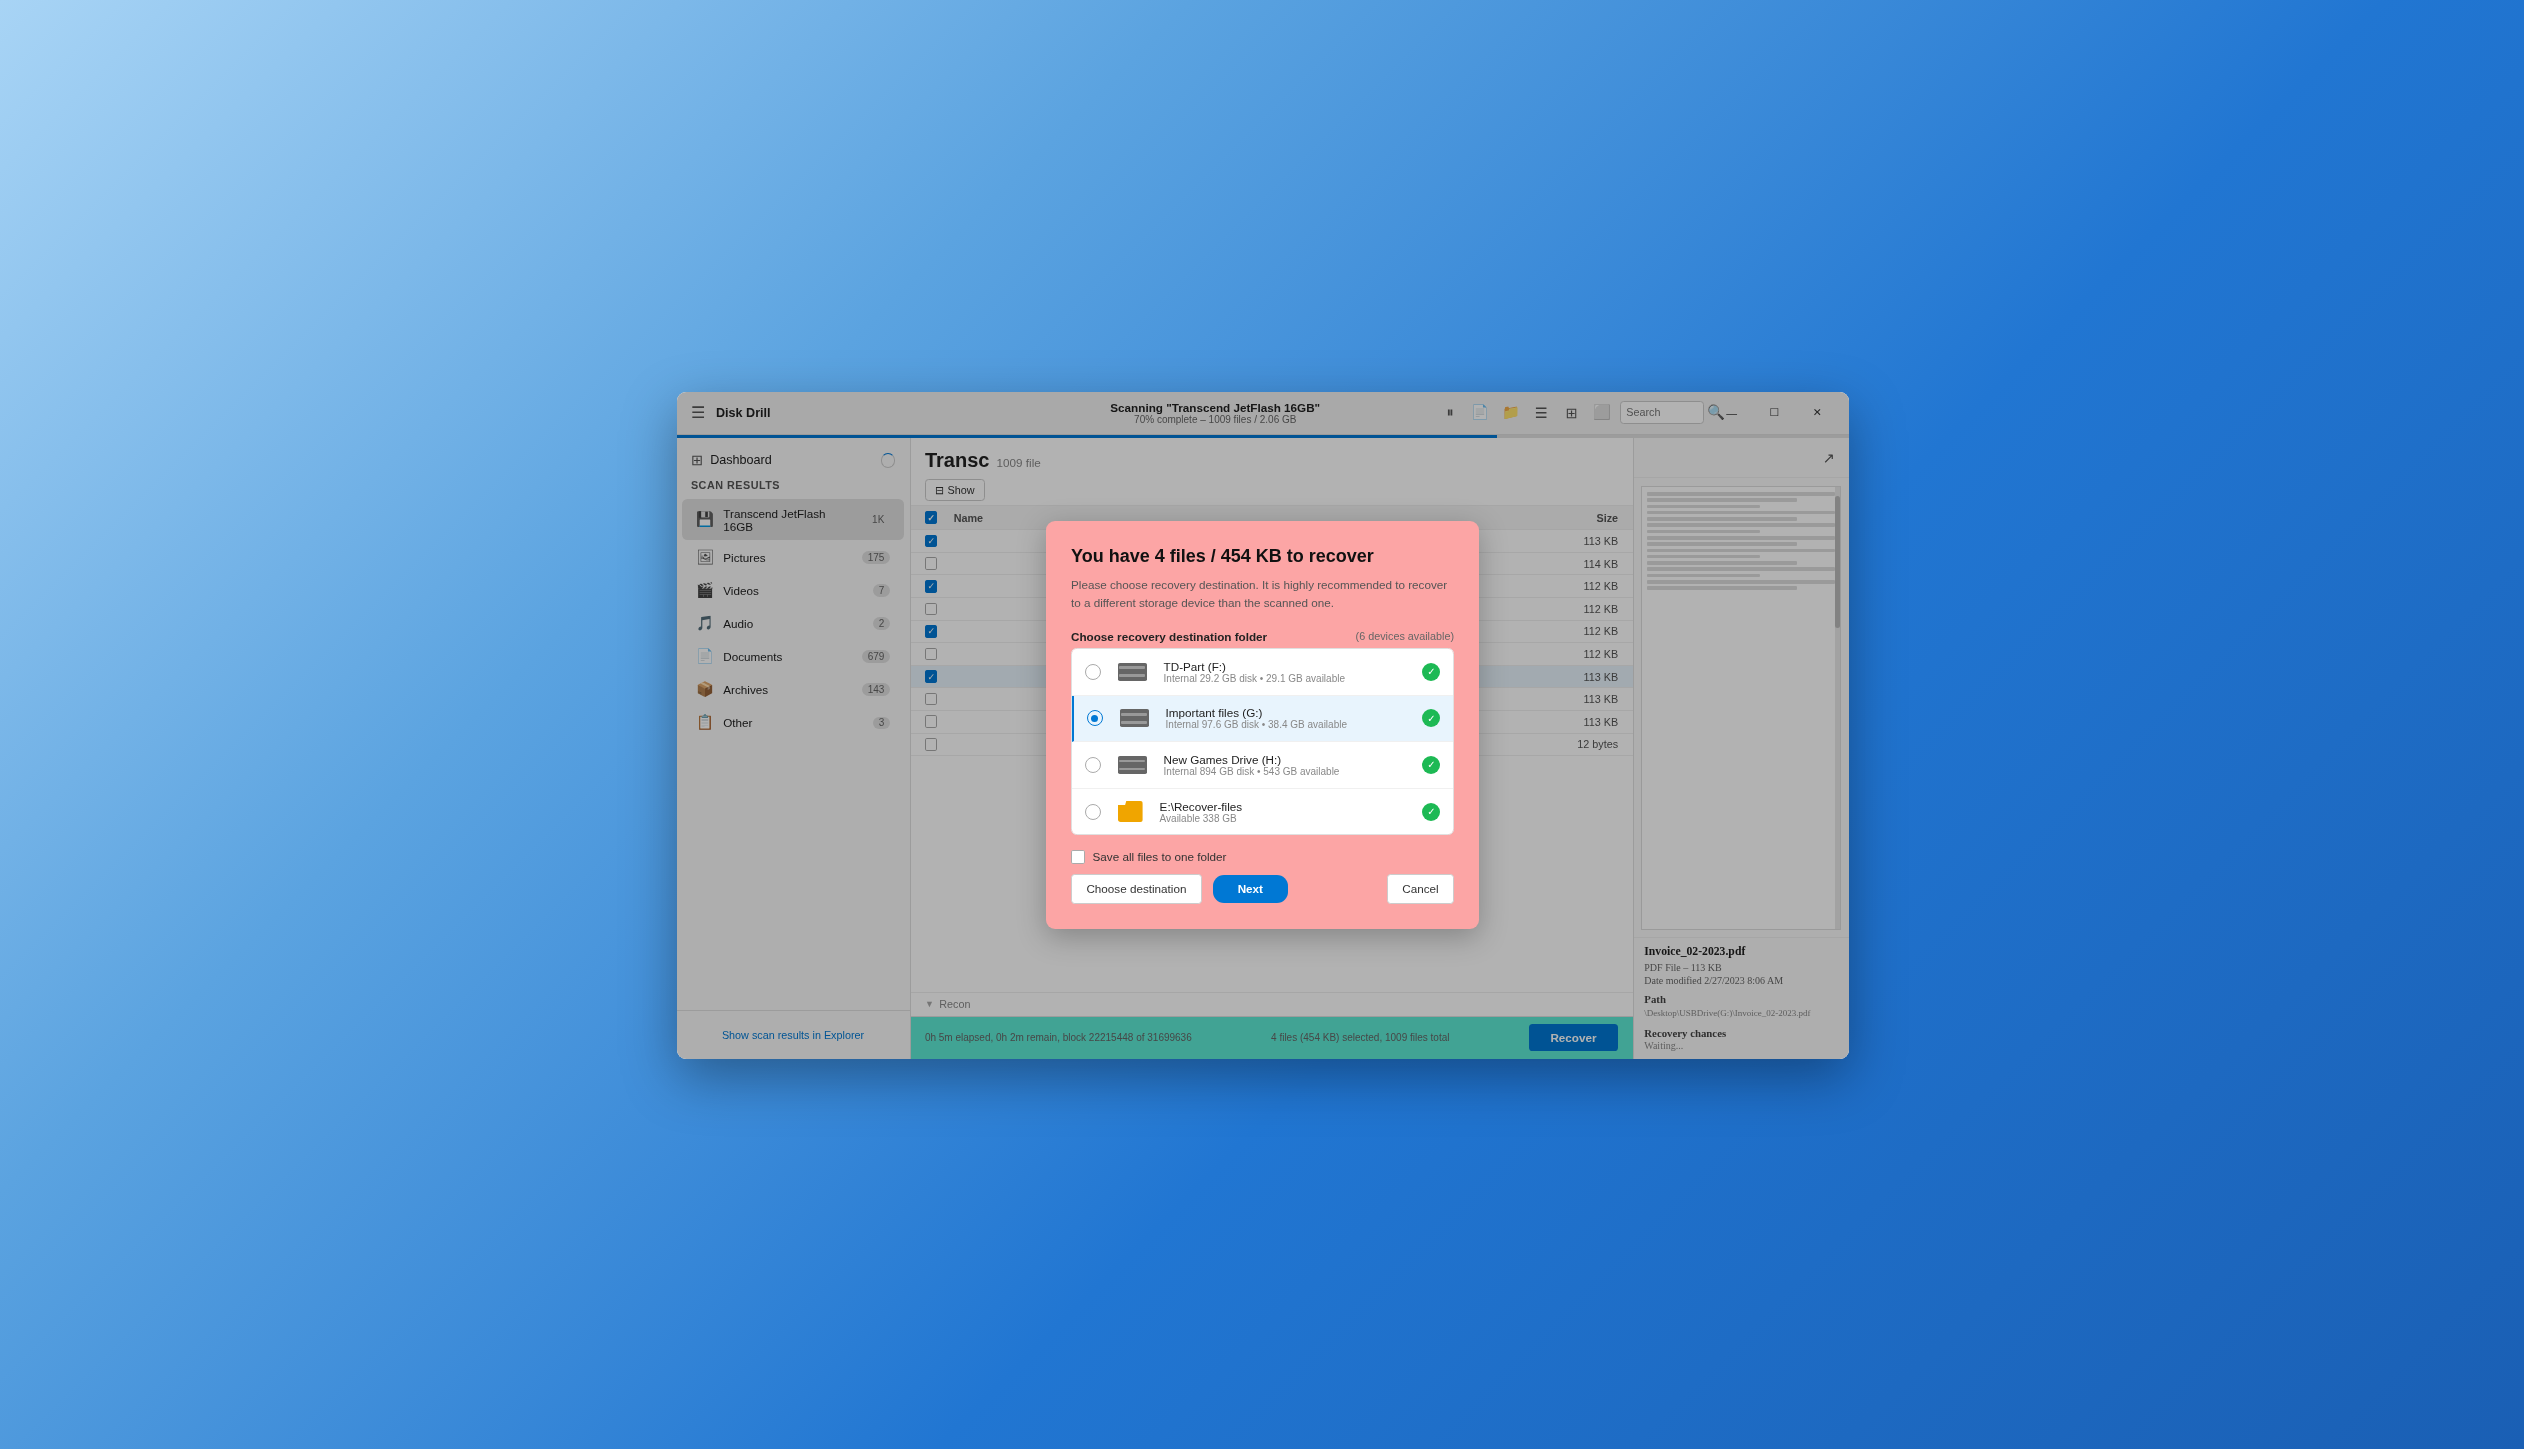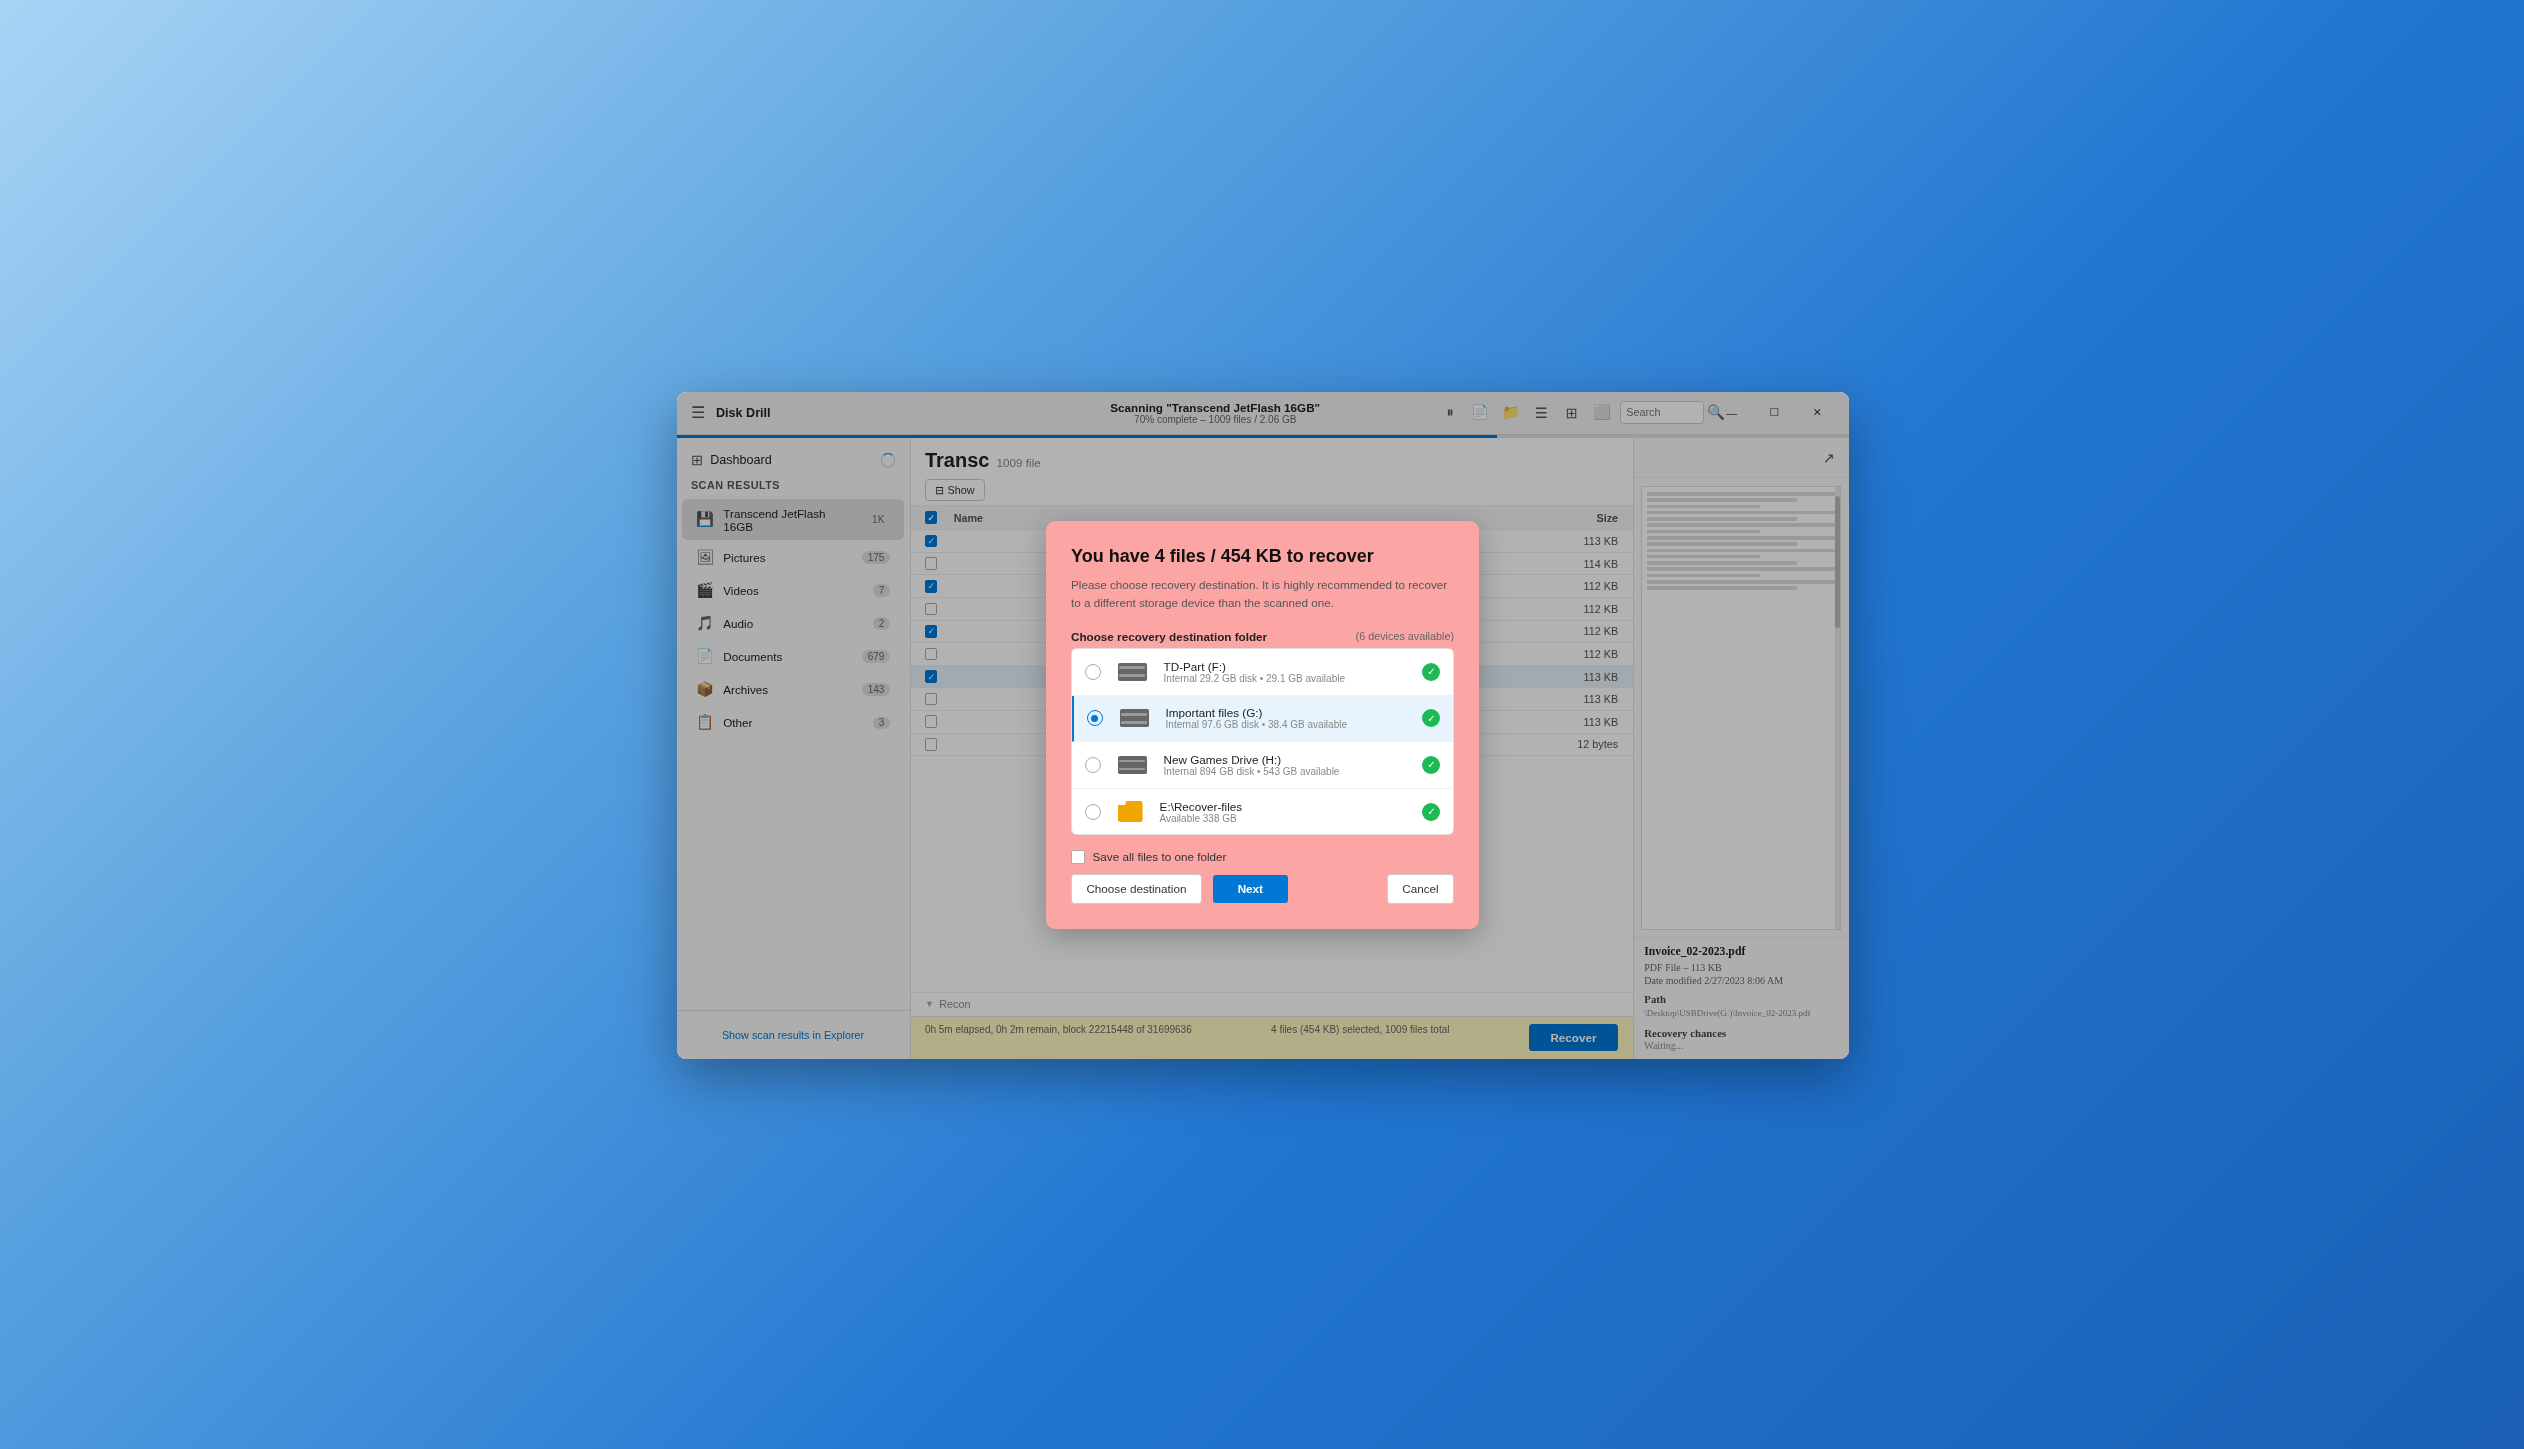--- a/index.html
+++ b/index.html
@@ -299,23 +299,24 @@
       padding: 5.4px 14.4px;
       font-size: 10.8px;
       color: #888;
       border-top: 0.9px solid #eee;
       display: flex;
       align-items: center;
       gap: 5.4px;
     }
     .bottom-status {
       display: flex;
+      align-items: center;
       justify-content: space-between;
       padding: 7.2px 14.4px;
-      background: #fef9c3;
+      background: #5eead4;
       border-top: 0.9px solid #e0e0e0;
       font-size: 10px;
       color: #666;
     }
     .recover-button {
       background: #0078d4;
       color: #fff;
       border: none;
       padding: 7.2px 21.6px;
       border-radius: 3.6px;
@@ -577,21 +578,21 @@
       border: 0.9px solid #ccc;
       border-radius: 3.6px;
       font-size: 11.7px;
       cursor: pointer;
       color: #333;
     }
     .next-btn {
       padding: 7.2px 25px;
       background: #0078d4;
       border: none;
-      border-radius: 3px;
+      border-radius: 11px;
       font-size: 11.7px;
       font-weight: 600;
       color: #fff;
       cursor: pointer;
     }
     .cancel-btn {
       padding: 7.2px 14.4px;
       background: #fff;
       border: 0.9px solid #ccc;
       border-radius: 3.6px;

